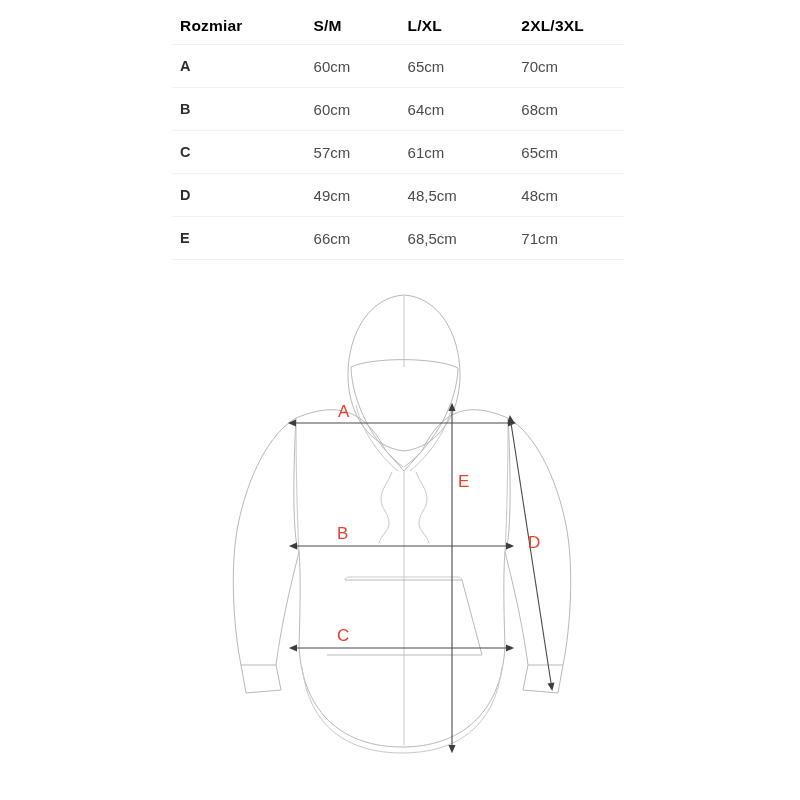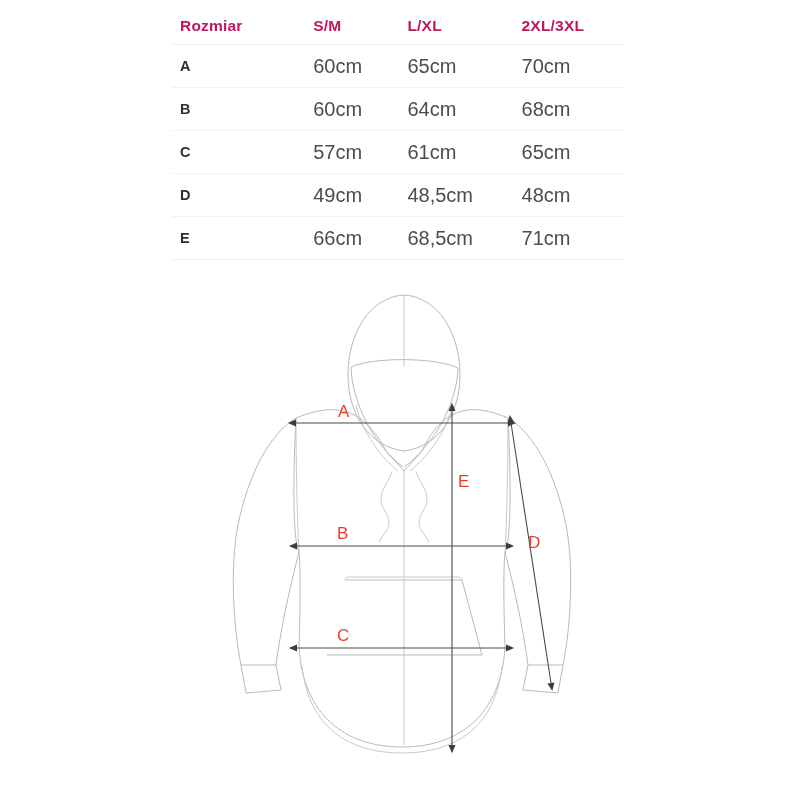--- a/index.html
+++ b/index.html
@@ -32,32 +32,32 @@
   }
   #size-table tr {
     border-bottom: 1px solid #f1f1f1;
   }
   #size-table tbody tr:last-child {
     border-bottom: 1px solid #f1f1f1;
   }
   .hdr-cell {
     font-size: 15.5px;
     font-weight: bold;
-    color: #be185d;
+    color: #000000;
     letter-spacing: 0.2px;
     height: 36px;
   }
   .row-label {
     font-size: 14.5px;
     font-weight: bold;
     color: #2e2e2e;
     height: 42px;
   }
   .val-cell {
-    font-size: 20px;
+    font-size: 15px;
     font-weight: normal;
     color: #4c4c4c;
     height: 42px;
   }
   .c0 { width: 136px; padding-left: 8px !important; }
   .c1 { width: 96px; }
   .c2 { width: 116px; }
   .c3 { width: 104px; margin-left: 40px; }
 
   

